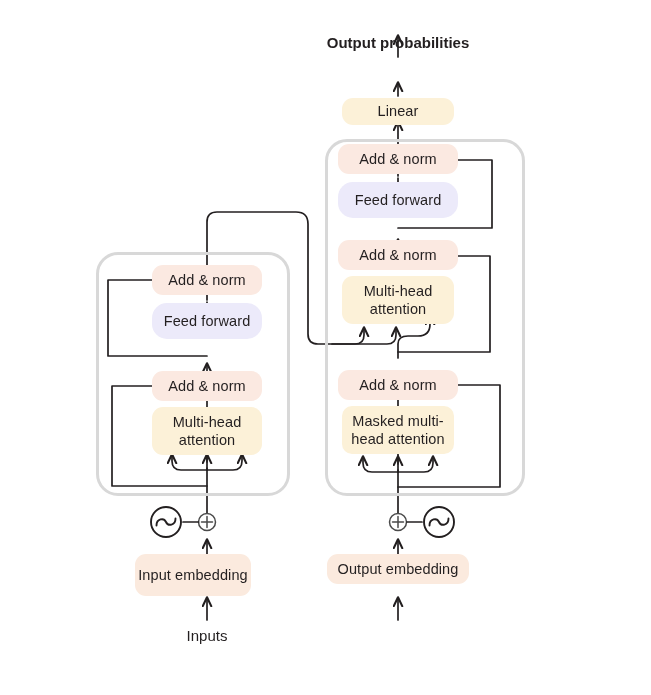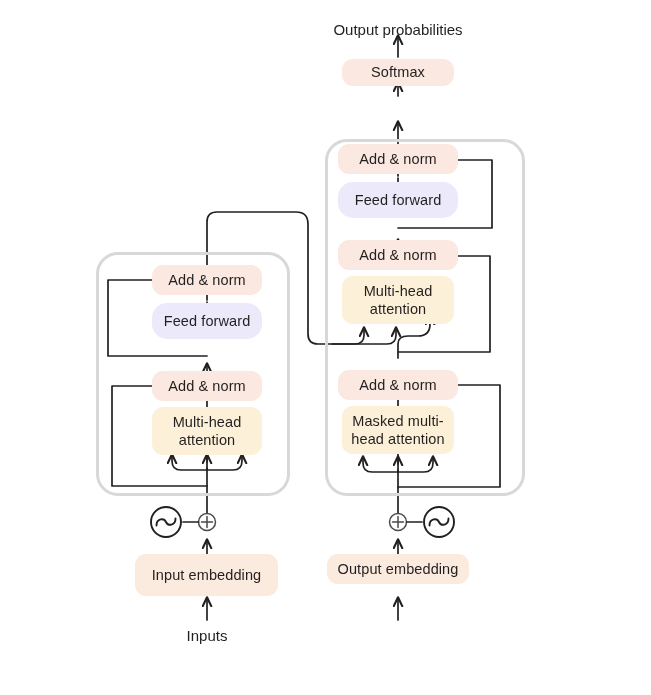--- a/index.html
+++ b/index.html
@@ -148,35 +148,35 @@
     <path d="M7.5,20.5 C7.5,13.5 15,12.5 17,17 C19,21.5 26.5,20.5 26.5,13.5" fill="none" stroke="#231f20" stroke-width="1.9" stroke-linecap="round"></path>
   </svg>
   <svg class="pe-icon" style="left:422px; top:505px;" viewBox="0 0 34 34">
     <circle cx="17" cy="17" r="15" fill="#ffffff" stroke="#231f20" stroke-width="1.9"></circle>
     <path d="M26.5,13.5 C26.5,20.5 19,21.5 17,17 C15,12.5 7.5,13.5 7.5,20.5" fill="none" stroke="#231f20" stroke-width="1.9" stroke-linecap="round"></path>
   </svg>
 
   <div class="stack" style="left:96px; top:252px; width:194px; height:244px;"></div>
   <div class="stack" style="left:325px; top:139px; width:200px; height:357px;"></div>
 
-  <div class="caption" style="left:298px; top:20px; width:200px;">Output probabilities</div>
+  <div class="caption" style="left:298px; top:33px; width:200px;font-weight:bold;">Output probabilities</div>
 
-  <div class="node pink" style="left:342px; top:59px; width:112px; height:27px;">Softmax</div>
+  <div class="node yellow" style="left:342px; top:98px; width:112px; height:27px;">Linear</div>
 
   <div class="node pink" style="left:338px; top:144px; width:120px; height:30px;">Add &amp; norm</div>
   <div class="node lav" style="left:338px; top:182px; width:120px; height:36px;">Feed forward</div>
   <div class="node pink" style="left:338px; top:240px; width:120px; height:30px;">Add &amp; norm</div>
   <div class="node yellow" style="left:342px; top:276px; width:112px; height:48px;">Multi-head
 attention</div>
   <div class="node pink" style="left:338px; top:370px; width:120px; height:30px;">Add &amp; norm</div>
   <div class="node yellow" style="left:342px; top:406px; width:112px; height:48px;border-radius:10px;">Masked multi-
 head attention</div>
   <div class="node peach" style="left:327px; top:554px; width:142px; height:30px;">Output embedding</div>
 
   <div class="node pink" style="left:152px; top:265px; width:110px; height:30px;">Add &amp; norm</div>
   <div class="node lav" style="left:152px; top:303px; width:110px; height:36px;">Feed forward</div>
   <div class="node pink" style="left:152px; top:371px; width:110px; height:30px;">Add &amp; norm</div>
   <div class="node yellow" style="left:152px; top:407px; width:110px; height:48px;">Multi-head
 attention</div>
-  <div class="node peach" style="left:135px; top:554px; width:143px; height:42px;">Input embedding</div>
+  <div class="node peach" style="left:135px; top:554px; width:116px; height:42px;">Input embedding</div>
   <div class="caption" style="left:137px; top:626px; width:140px;">Inputs</div>
 
 </div>
 
 </body></html>

